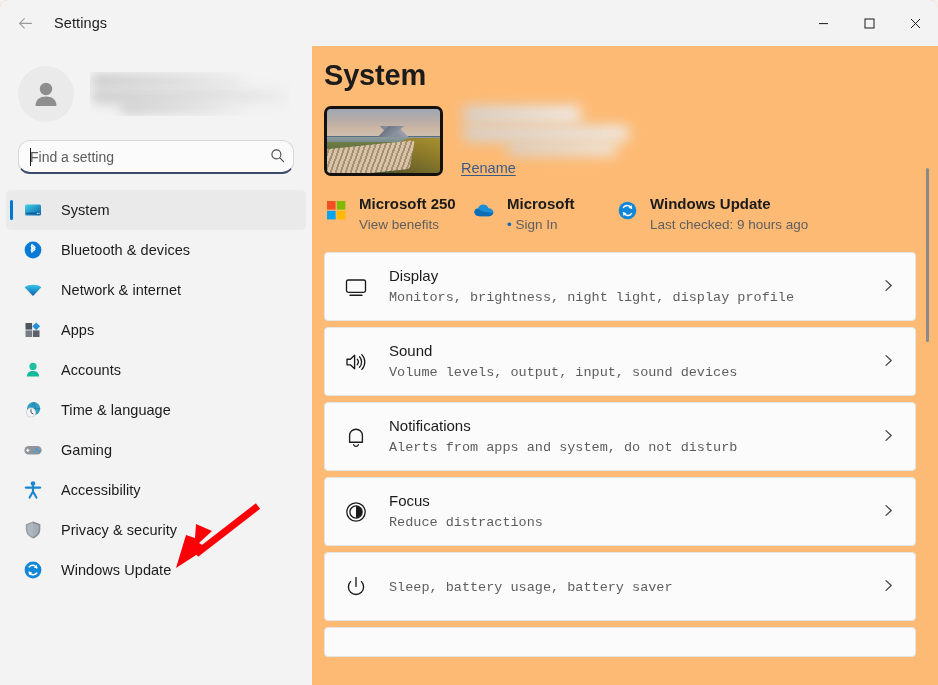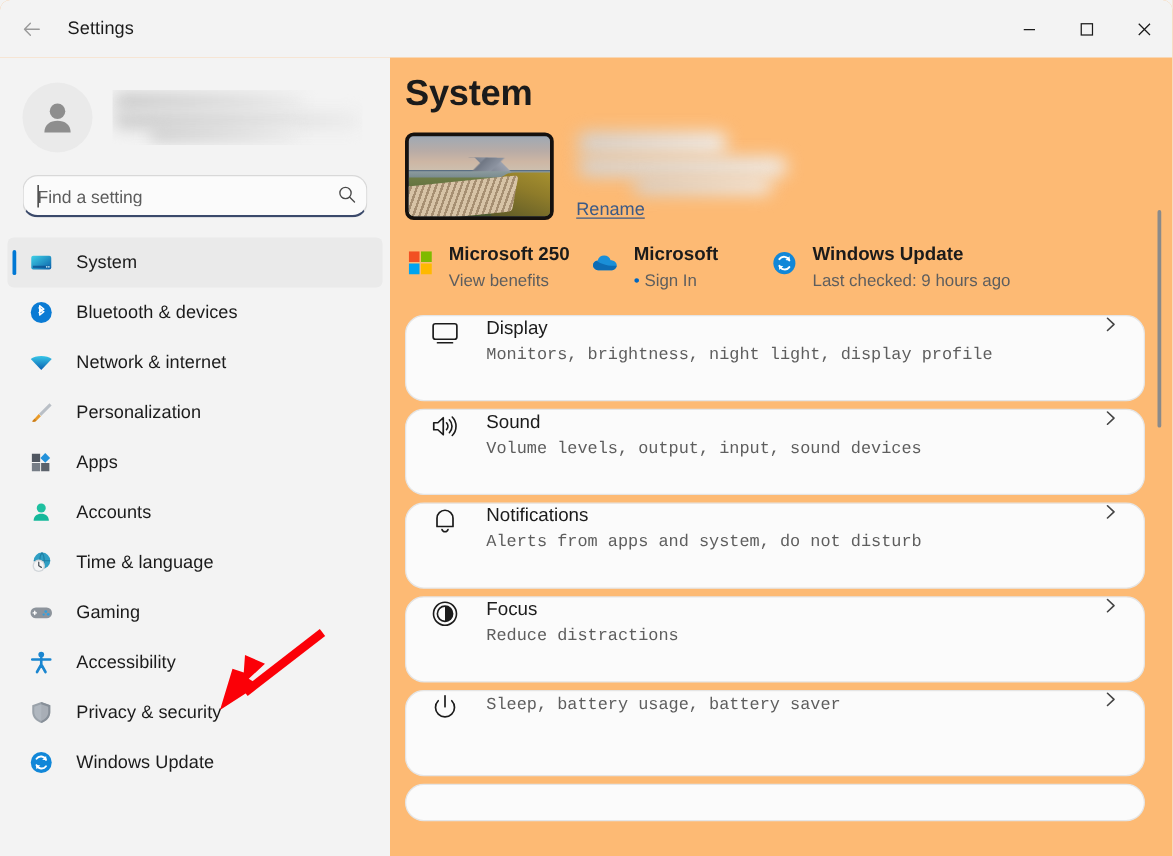--- a/index.html
+++ b/index.html
@@ -281,25 +281,25 @@
     margin-top: 1px;
   }
   .ql-sub .dot { color: #0067c0; }
 
   .cards {
     margin: 18px 0 0 12px;
     width: 592px;
   }
   .card {
     display: flex;
-    align-items: flex-start;
+    align-items: center;
     height: 69px;
     background: #fbfbfb;
     border: 1px solid #e5e5e5;
-    border-radius: 15px;
+    border-radius: 4px;
     margin-bottom: 6px;
     padding: 0 18px 0 18px;
   }
   .card-icon {
     width: 26px; height: 26px;
     flex: 0 0 26px;
     display: flex; align-items: center; justify-content: center;
     color: #1b1b1b;
   }
   .card-body { margin-left: 20px; flex: 1 1 auto; }
@@ -448,30 +448,20 @@
               <stop offset="0" stop-color="#37c6e8"></stop>
                   <stop offset="1" stop-color="#0a5fb0"></stop>
             </linearGradient>
               </defs>
             <path d="M1.6 7.2 C5 3.9 15 3.9 18.4 7.2 L10 16 Z" fill="url(#gWifi)"></path>
           </svg>
         </span>
         <span class="navlabel">Network &amp; internet</span>
       </div>
 
-      <div class="navitem">
-        <span class="navicon">
-          <svg width="20" height="20" viewBox="0 0 20 20">
-            <path d="M16.6 2.6 L8.2 11 L9.9 12.7 L18.3 4.3 Z" fill="#b9bfc6"></path>
-            <path d="M8.0 11.2 L9.7 12.9 L6.1 16.6 C5.2 17.5 3.4 17.6 2.8 16.9 L8.0 11.2 Z" fill="#e89a28"></path>
-            <path d="M2.8 16.9 C3.4 17.6 5.2 17.5 6.1 16.6 L4.6 15 Z" fill="#c97d1c"></path>
-          </svg>
-        </span>
-        <span class="navlabel">Personalization</span>
-      </div>
 
       <div class="navitem">
         <span class="navicon">
           <svg width="20" height="20" viewBox="0 0 20 20">
             <rect x="2.5" y="3" width="6.6" height="6.6" fill="#4f5660"></rect>
             <rect x="2.5" y="10.4" width="6.6" height="6.6" fill="#767d86"></rect>
             <rect x="9.9" y="10.4" width="6.6" height="6.6" fill="#5b626b"></rect>
             <path d="M13.2 2.4 L17.1 6.3 L13.2 10.2 L9.3 6.3 Z" fill="#2291da"></path>
           </svg>
         </span>

